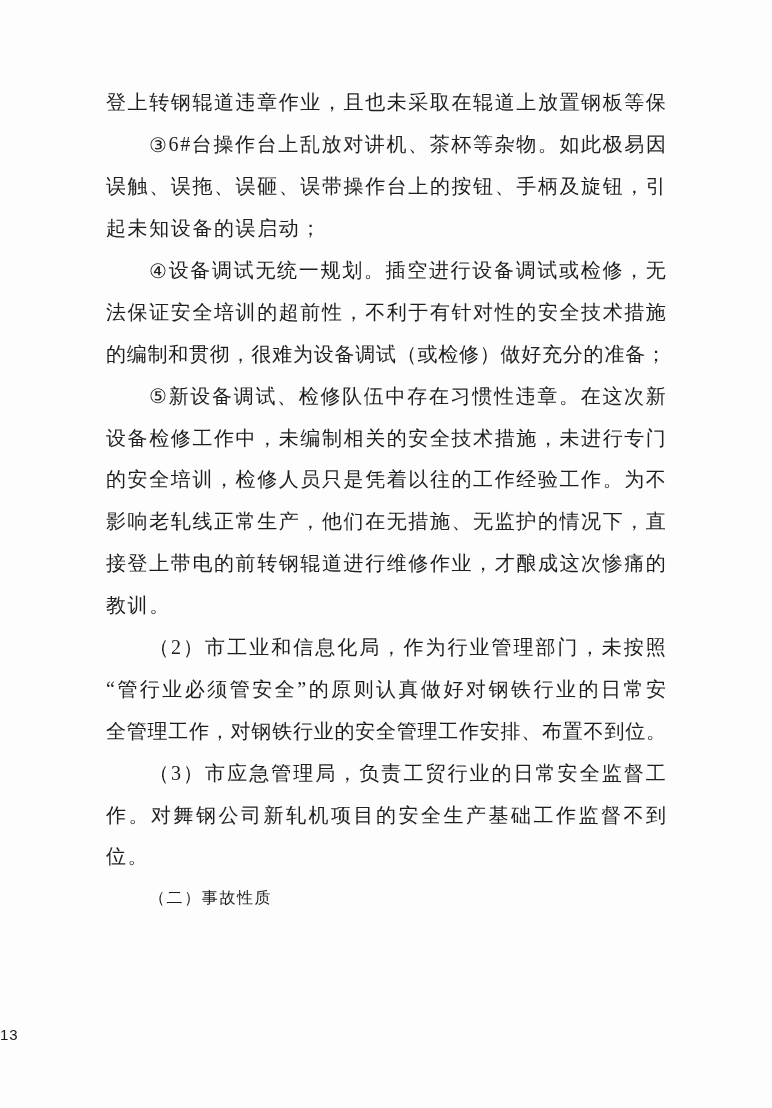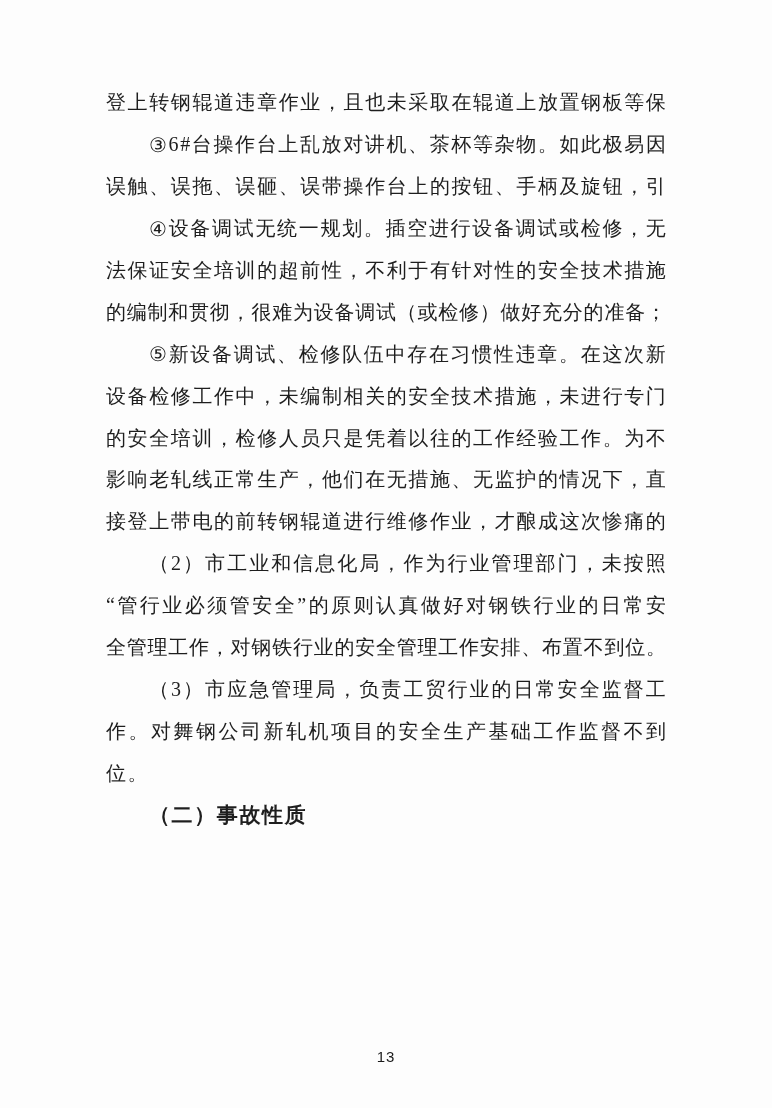--- a/index.html
+++ b/index.html
@@ -34,51 +34,52 @@
     justify-content: space-between;
     letter-spacing: 0;
   }
   .line.justify span {
     display: block;
   }
   .line.indent {
     padding-left: 43px;
   }
   .line.bold {
-    font-weight: 700;
-    font-size: 21px;
+    font-weight: 400;
+    font-size: 16px;
   }
   .footer {
     position: absolute;
     left: 0;
     right: 0;
-    top: 1048px;
-    text-align: center;
+    top: 1026px;
     font-family: "Liberation Sans", "DejaVu Sans", sans-serif;
     font-size: 15px;
     color: #1a1a1a;
     letter-spacing: 1px;
   }
 </style>
 </head>
 <body>
 
 <div class="page">
   <div class="content">
       <div class="line justify"><span>登</span><span>上</span><span>转</span><span>钢</span><span>辊</span><span>道</span><span>违</span><span>章</span><span>作</span><span>业</span><span>，</span><span>且</span><span>也</span><span>未</span><span>采</span><span>取</span><span>在</span><span>辊</span><span>道</span><span>上</span><span>放</span><span>置</span><span>钢</span><span>板</span><span>等</span><span>保</span></div>
       <div class="line indent justify"><span>③</span><span>6</span><span>#</span><span>台</span><span>操</span><span>作</span><span>台</span><span>上</span><span>乱</span><span>放</span><span>对</span><span>讲</span><span>机</span><span>、</span><span>茶</span><span>杯</span><span>等</span><span>杂</span><span>物</span><span>。</span><span>如</span><span>此</span><span>极</span><span>易</span><span>因</span></div>
       <div class="line justify"><span>误</span><span>触</span><span>、</span><span>误</span><span>拖</span><span>、</span><span>误</span><span>砸</span><span>、</span><span>误</span><span>带</span><span>操</span><span>作</span><span>台</span><span>上</span><span>的</span><span>按</span><span>钮</span><span>、</span><span>手</span><span>柄</span><span>及</span><span>旋</span><span>钮</span><span>，</span><span>引</span></div>
+      <div class="line">起未知设备的误启动；</div>
       <div class="line indent justify"><span>④</span><span>设</span><span>备</span><span>调</span><span>试</span><span>无</span><span>统</span><span>一</span><span>规</span><span>划</span><span>。</span><span>插</span><span>空</span><span>进</span><span>行</span><span>设</span><span>备</span><span>调</span><span>试</span><span>或</span><span>检</span><span>修</span><span>，</span><span>无</span></div>
       <div class="line justify"><span>法</span><span>保</span><span>证</span><span>安</span><span>全</span><span>培</span><span>训</span><span>的</span><span>超</span><span>前</span><span>性</span><span>，</span><span>不</span><span>利</span><span>于</span><span>有</span><span>针</span><span>对</span><span>性</span><span>的</span><span>安</span><span>全</span><span>技</span><span>术</span><span>措</span><span>施</span></div>
       <div class="line justify"><span>的</span><span>编</span><span>制</span><span>和</span><span>贯</span><span>彻</span><span>，</span><span>很</span><span>难</span><span>为</span><span>设</span><span>备</span><span>调</span><span>试</span><span>（</span><span>或</span><span>检</span><span>修</span><span>）</span><span>做</span><span>好</span><span>充</span><span>分</span><span>的</span><span>准</span><span>备</span><span>；</span></div>
       <div class="line indent justify"><span>⑤</span><span>新</span><span>设</span><span>备</span><span>调</span><span>试</span><span>、</span><span>检</span><span>修</span><span>队</span><span>伍</span><span>中</span><span>存</span><span>在</span><span>习</span><span>惯</span><span>性</span><span>违</span><span>章</span><span>。</span><span>在</span><span>这</span><span>次</span><span>新</span></div>
       <div class="line justify"><span>设</span><span>备</span><span>检</span><span>修</span><span>工</span><span>作</span><span>中</span><span>，</span><span>未</span><span>编</span><span>制</span><span>相</span><span>关</span><span>的</span><span>安</span><span>全</span><span>技</span><span>术</span><span>措</span><span>施</span><span>，</span><span>未</span><span>进</span><span>行</span><span>专</span><span>门</span></div>
       <div class="line justify"><span>的</span><span>安</span><span>全</span><span>培</span><span>训</span><span>，</span><span>检</span><span>修</span><span>人</span><span>员</span><span>只</span><span>是</span><span>凭</span><span>着</span><span>以</span><span>往</span><span>的</span><span>工</span><span>作</span><span>经</span><span>验</span><span>工</span><span>作</span><span>。</span><span>为</span><span>不</span></div>
       <div class="line justify"><span>影</span><span>响</span><span>老</span><span>轧</span><span>线</span><span>正</span><span>常</span><span>生</span><span>产</span><span>，</span><span>他</span><span>们</span><span>在</span><span>无</span><span>措</span><span>施</span><span>、</span><span>无</span><span>监</span><span>护</span><span>的</span><span>情</span><span>况</span><span>下</span><span>，</span><span>直</span></div>
       <div class="line justify"><span>接</span><span>登</span><span>上</span><span>带</span><span>电</span><span>的</span><span>前</span><span>转</span><span>钢</span><span>辊</span><span>道</span><span>进</span><span>行</span><span>维</span><span>修</span><span>作</span><span>业</span><span>，</span><span>才</span><span>酿</span><span>成</span><span>这</span><span>次</span><span>惨</span><span>痛</span><span>的</span></div>
+      <div class="line">教训。</div>
       <div class="line indent justify"><span>（</span><span>2</span><span>）</span><span>市</span><span>工</span><span>业</span><span>和</span><span>信</span><span>息</span><span>化</span><span>局</span><span>，</span><span>作</span><span>为</span><span>行</span><span>业</span><span>管</span><span>理</span><span>部</span><span>门</span><span>，</span><span>未</span><span>按</span><span>照</span></div>
       <div class="line justify"><span>“</span><span>管</span><span>行</span><span>业</span><span>必</span><span>须</span><span>管</span><span>安</span><span>全</span><span>”</span><span>的</span><span>原</span><span>则</span><span>认</span><span>真</span><span>做</span><span>好</span><span>对</span><span>钢</span><span>铁</span><span>行</span><span>业</span><span>的</span><span>日</span><span>常</span><span>安</span></div>
       <div class="line justify"><span>全</span><span>管</span><span>理</span><span>工</span><span>作</span><span>，</span><span>对</span><span>钢</span><span>铁</span><span>行</span><span>业</span><span>的</span><span>安</span><span>全</span><span>管</span><span>理</span><span>工</span><span>作</span><span>安</span><span>排</span><span>、</span><span>布</span><span>置</span><span>不</span><span>到</span><span>位</span><span>。</span></div>
       <div class="line indent justify"><span>（</span><span>3</span><span>）</span><span>市</span><span>应</span><span>急</span><span>管</span><span>理</span><span>局</span><span>，</span><span>负</span><span>责</span><span>工</span><span>贸</span><span>行</span><span>业</span><span>的</span><span>日</span><span>常</span><span>安</span><span>全</span><span>监</span><span>督</span><span>工</span></div>
       <div class="line justify"><span>作</span><span>。</span><span>对</span><span>舞</span><span>钢</span><span>公</span><span>司</span><span>新</span><span>轧</span><span>机</span><span>项</span><span>目</span><span>的</span><span>安</span><span>全</span><span>生</span><span>产</span><span>基</span><span>础</span><span>工</span><span>作</span><span>监</span><span>督</span><span>不</span><span>到</span></div>
       <div class="line">位。</div>
       <div class="line indent bold">（二）事故性质</div>
     </div>
   <div class="footer">
     <span>13</span>

